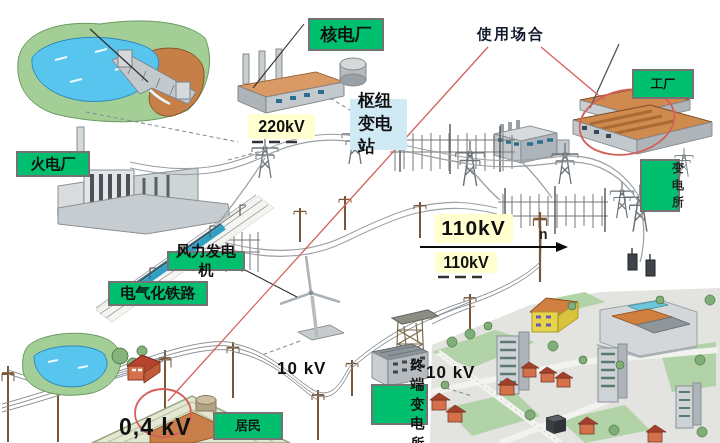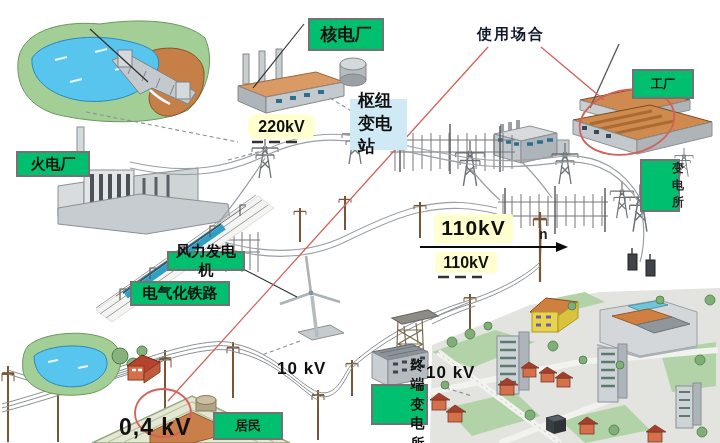--- a/index.html
+++ b/index.html
@@ -13,25 +13,25 @@
   .blue{background:#cfe9f5;}
   .wrapcjk{word-break:break-all;padding-left:36px;}
   
   .l-hydro{left:8px;top:4px;width:78px;height:32px;background:#ffffd0;border:2px solid #141414;font-size:17px;font-weight:bold;}
   .l-nuclear{left:308px;top:18px;width:76px;height:33px;font-size:17px;font-weight:bold;}
   .l-factory{left:632px;top:47px;width:62px;height:30px;font-size:12px;font-weight:bold;margin-top:22px;}
   .l-thermal{left:16px;top:151px;width:74px;height:26px;font-size:15px;font-weight:bold;}
   .l-hub{left:350px;top:99px;width:57px;height:51px;font-size:17px;font-weight:bold;justify-content:flex-start;text-align:left;padding:2px 8px;line-height:1.35;}
   .l-substation{left:640px;top:159px;width:30px;height:53px;font-size:12px;font-weight:600;color:#222;line-height:1.4;}
   .l-wind{left:167px;top:251px;width:78px;height:20px;font-size:15px;font-weight:bold;}
-  .l-railway{left:130px;top:281px;width:100px;height:25px;font-size:15px;font-weight:bold;}
+  .l-railway{left:108px;top:281px;width:100px;height:25px;font-size:15px;font-weight:bold;}
   .l-terminal{left:371px;top:384px;width:57px;height:41px;font-size:14px;font-weight:bold;line-height:1.4;}
   .l-residents{left:213px;top:412px;width:70px;height:28px;font-size:13px;font-weight:600;}
   .l-usage{left:477px;top:25px;color:#0f172a;font-size:15px;font-weight:bold;letter-spacing:2px;}
-  .l-v220{left:248px;top:114px;width:67px;height:25px;font-size:16px;font-weight:600;border-radius:8px;}
+  .l-v220{left:248px;top:114px;width:67px;height:25px;font-size:16px;font-weight:600;}
   .l-v110a{left:434px;top:214px;width:79px;height:29px;font-size:21px;font-weight:800;letter-spacing:1px;}
   .l-v110b{left:435px;top:252px;width:62px;height:21px;font-size:16px;font-weight:800;}
   .l-v10l{left:277px;top:358px;font-size:17px;font-weight:600;letter-spacing:1px;}
   .l-v10r{left:426px;top:362px;font-size:17px;font-weight:600;letter-spacing:1px;}
   .l-v04{left:119px;top:413px;font-size:23px;font-weight:600;letter-spacing:1px;}
   .l-n{left:539px;top:226px;font-size:14px;font-weight:600;color:#222;}
   .wm{position:absolute;left:538px;top:397px;font-size:21px;font-weight:600;letter-spacing:1px;
       color:rgba(255,255,255,0.93);text-shadow:0 1px 3px rgba(90,90,90,0.5);white-space:nowrap;}
   .wm .at{color:#f7ab3c;}
 </style>

